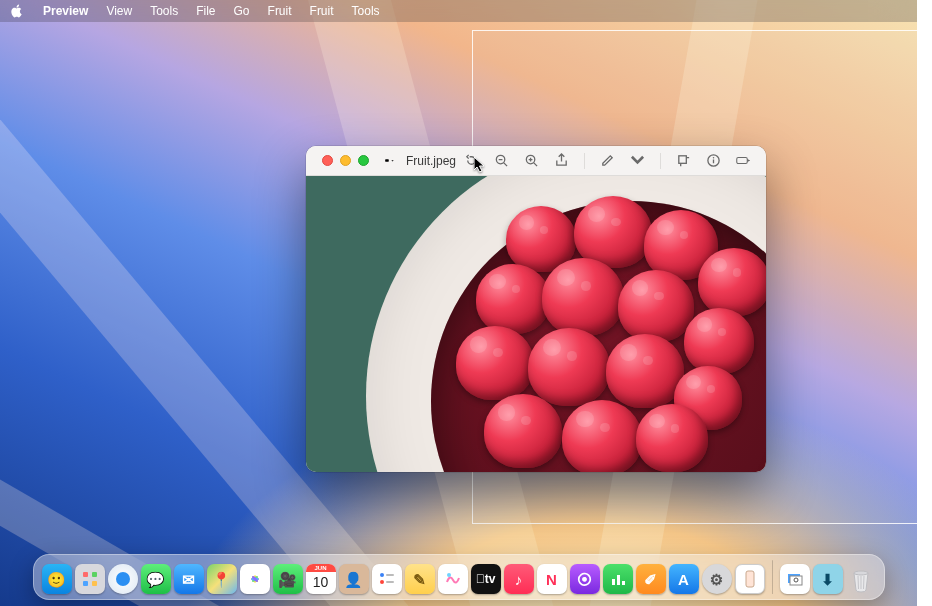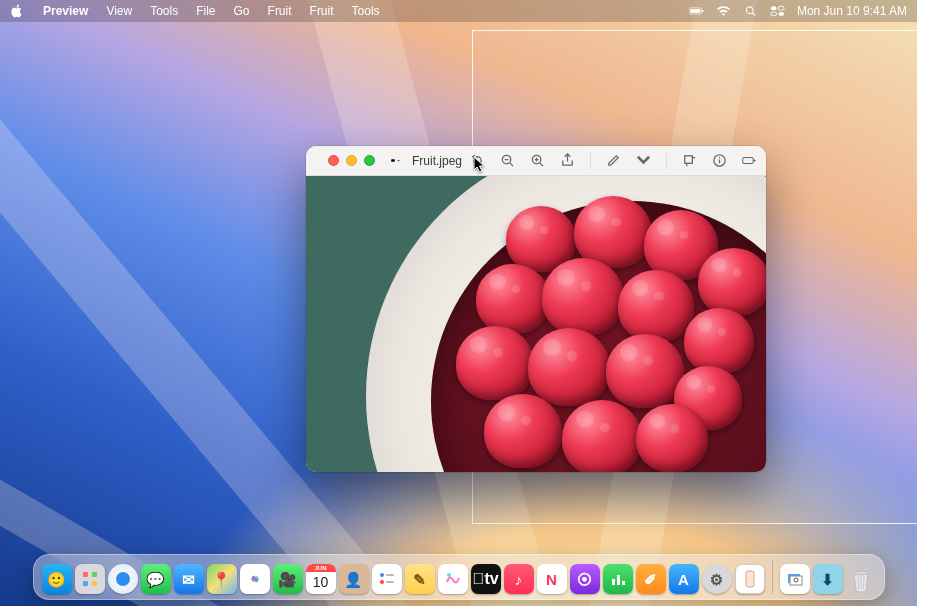--- a/index.html
+++ b/index.html
@@ -43,21 +43,21 @@
   left: 306px; top: 146px;
   width: 460px; height: 326px;
   background: #fff;
   border-radius: 10px;
   box-shadow: 0 22px 50px rgba(0,0,0,.45), 0 0 0 .5px rgba(0,0,0,.2);
   overflow: hidden;
 }
 .titlebar {
   height: 30px; display: flex; align-items: center;
   background: #f5f3f2; border-bottom: 1px solid #dedcda;
-  padding: 0 22px; gap: 8px;
+  padding: 0 16px; gap: 8px;
 }
 .traffic { display: flex; gap: 7px; }
 .tl { width: 11px; height: 11px; border-radius: 50%; }
 .tl.red { background: #ff5f57; border: .5px solid #e14942; }
 .tl.yellow { background: #febc2e; border: .5px solid #dfa023; }
 .tl.green { background: #28c840; border: .5px solid #1fa32f; }
 .title-left { display: flex; align-items: center; gap: 6px; margin-left: 8px; }
 .sidebar-btn { display: flex; align-items: center; gap: 2px; color: #6a6a6a; }
 .titlebar .wtitle { font-size: 12px; color: #3a3a3a; margin-left: 6px; }
 .toolbar { margin-left: auto; display: flex; align-items: center; gap: 15px; color: #6a6a6a; }
@@ -134,41 +134,20 @@
       </svg>
     <div class="menu-item appname">Preview</div>
     <div class="menu-item">View</div>
     <div class="menu-item">Tools</div>
     <div class="menu-item">File</div>
     <div class="menu-item">Go</div>
     <div class="menu-item">Fruit</div>
     <div class="menu-item">Fruit</div>
     <div class="menu-item">Tools</div>
     <div class="spacer"></div>
-    <div class="status">
-      <svg class="status-ico" viewBox="0 0 24 12">
-          <rect x="0" y="1" width="20" height="10" rx="2" fill="none" stroke="#fff" stroke-width="1"></rect>
-          <rect x="2" y="3" width="16" height="6" fill="#fff"></rect>
-          <rect x="21" y="4" width="2" height="4" rx="1" fill="#fff"></rect>
-        </svg>
-      <svg class="status-ico" viewBox="0 0 16 12">
-          <path d="M8 11 L6.3 9.1 C7.3 8.2 8.7 8.2 9.7 9.1 Z M3.6 6.3 C6.1 4 9.9 4 12.4 6.3 L11 7.8 C9.3 6.3 6.7 6.3 5 7.8 Z M1 3.5 C4.9 0 11.1 0 15 3.5 L13.6 5 C10.5 2.2 5.5 2.2 2.4 5 Z" fill="#fff"></path>
-        </svg>
-      <svg class="status-ico" viewBox="0 0 16 16">
-          <circle cx="7" cy="7" r="4.5" stroke="#fff" stroke-width="1.4" fill="none"></circle>
-          <line x1="10.5" y1="10.5" x2="14" y2="14" stroke="#fff" stroke-width="1.6"></line>
-        </svg>
-      <svg class="status-ico" viewBox="0 0 16 12">
-          <rect x="1" y="1" width="6" height="4" rx="2" fill="#fff"></rect>
-          <rect x="9" y="1" width="6" height="4" rx="2" fill="none" stroke="#fff"></rect>
-          <rect x="1" y="7" width="6" height="4" rx="2" fill="none" stroke="#fff"></rect>
-          <rect x="9" y="7" width="6" height="4" rx="2" fill="#fff"></rect>
-        </svg>
-      <div class="clock">Mon Jun 10  9:41 AM</div>
-    </div>
   </div>
 
   <div class="selection"></div>
 
   <div class="window">
     <div class="titlebar">
       <div class="traffic">
         <div class="tl red"></div>
         <div class="tl yellow"></div>
         <div class="tl green"></div>
@@ -340,21 +319,21 @@
       <div class="dicon" style="background:linear-gradient(#ffe28a,#ffcf4d)">
           <span class="glyph" style="color:#7a5a10">✎</span>
         </div>
       <div class="dicon" style="background:#fff">
           <svg width="18" height="18" viewBox="0 0 18 18">
             <path d="M3 12 Q6 4 9 10 T15 8" stroke="#ff7ab6" stroke-width="2" fill="none"></path>
             <circle cx="5" cy="5" r="2" fill="#6fd3ff"></circle>
           </svg>
         </div>
       <div class="dicon" style="background:#111">
-          <span class="glyph" style="font-size:16px">tv</span>
+          <span class="glyph" style="font-size:12px">tv</span>
         </div>
       <div class="dicon" style="background:linear-gradient(#ff5a78,#ff2d55)">
           <span class="glyph">♪</span>
         </div>
       <div class="dicon" style="background:#fff">
           <span class="glyph" style="color:#ff3058;font-weight:800">N</span>
         </div>
       <div class="dicon" style="background:linear-gradient(#b85cff,#7a29e0)">
           <span class="glyph">⦿</span>
         </div>

